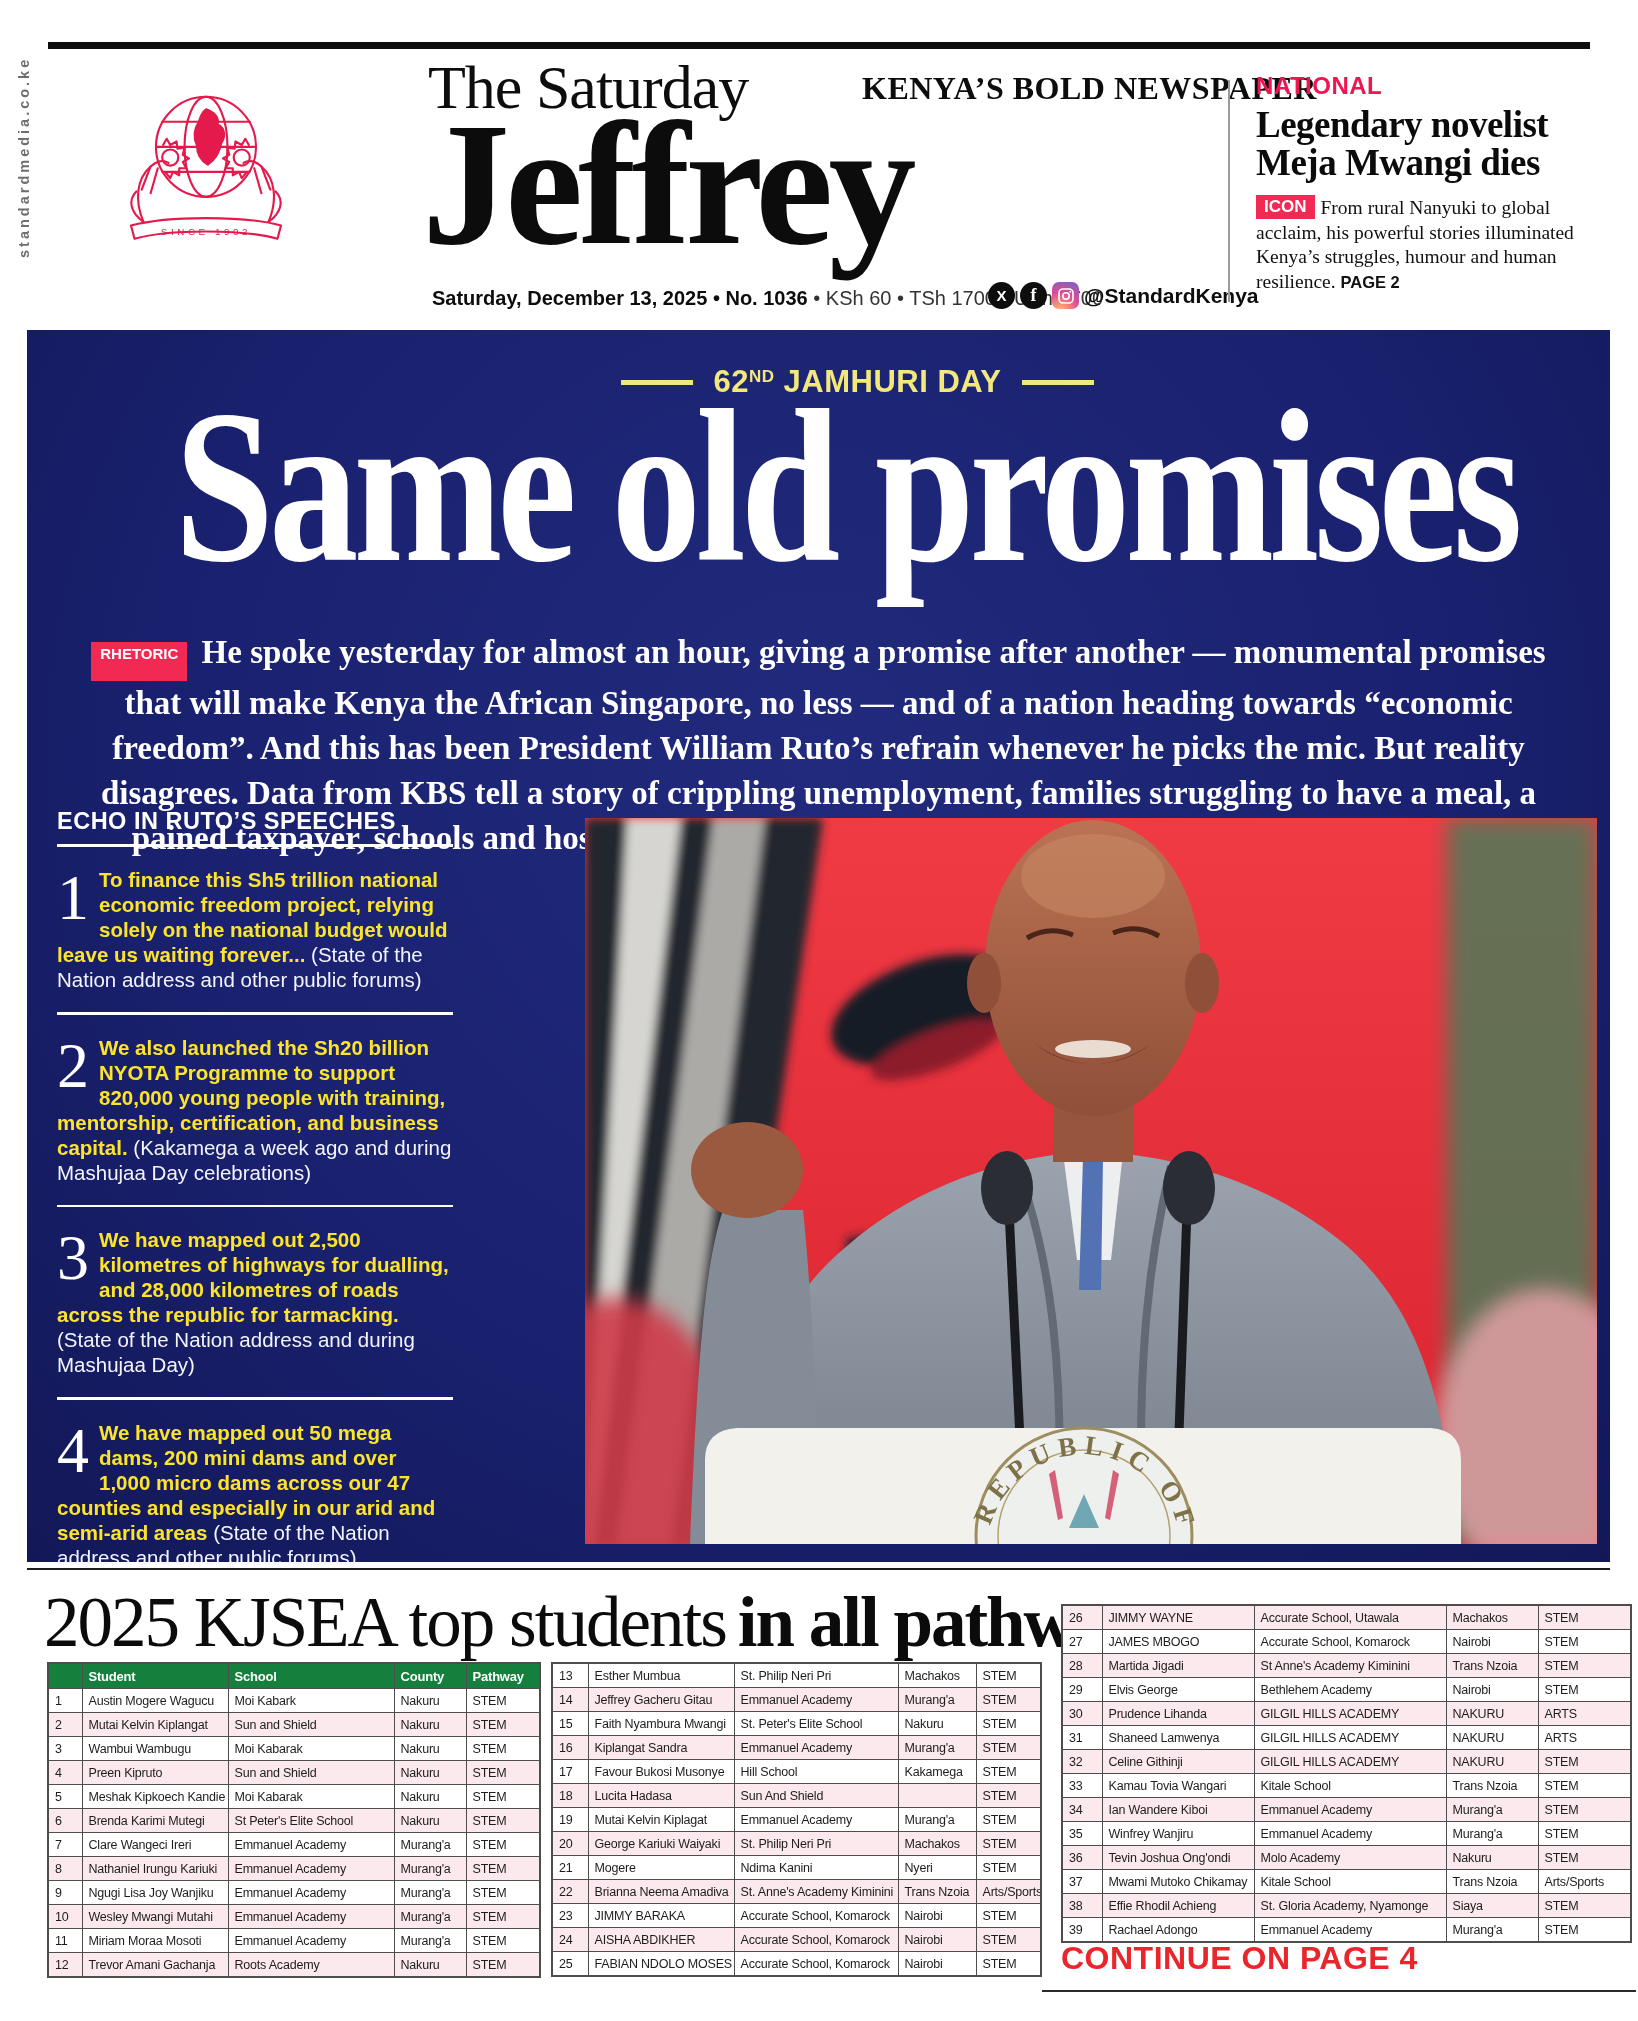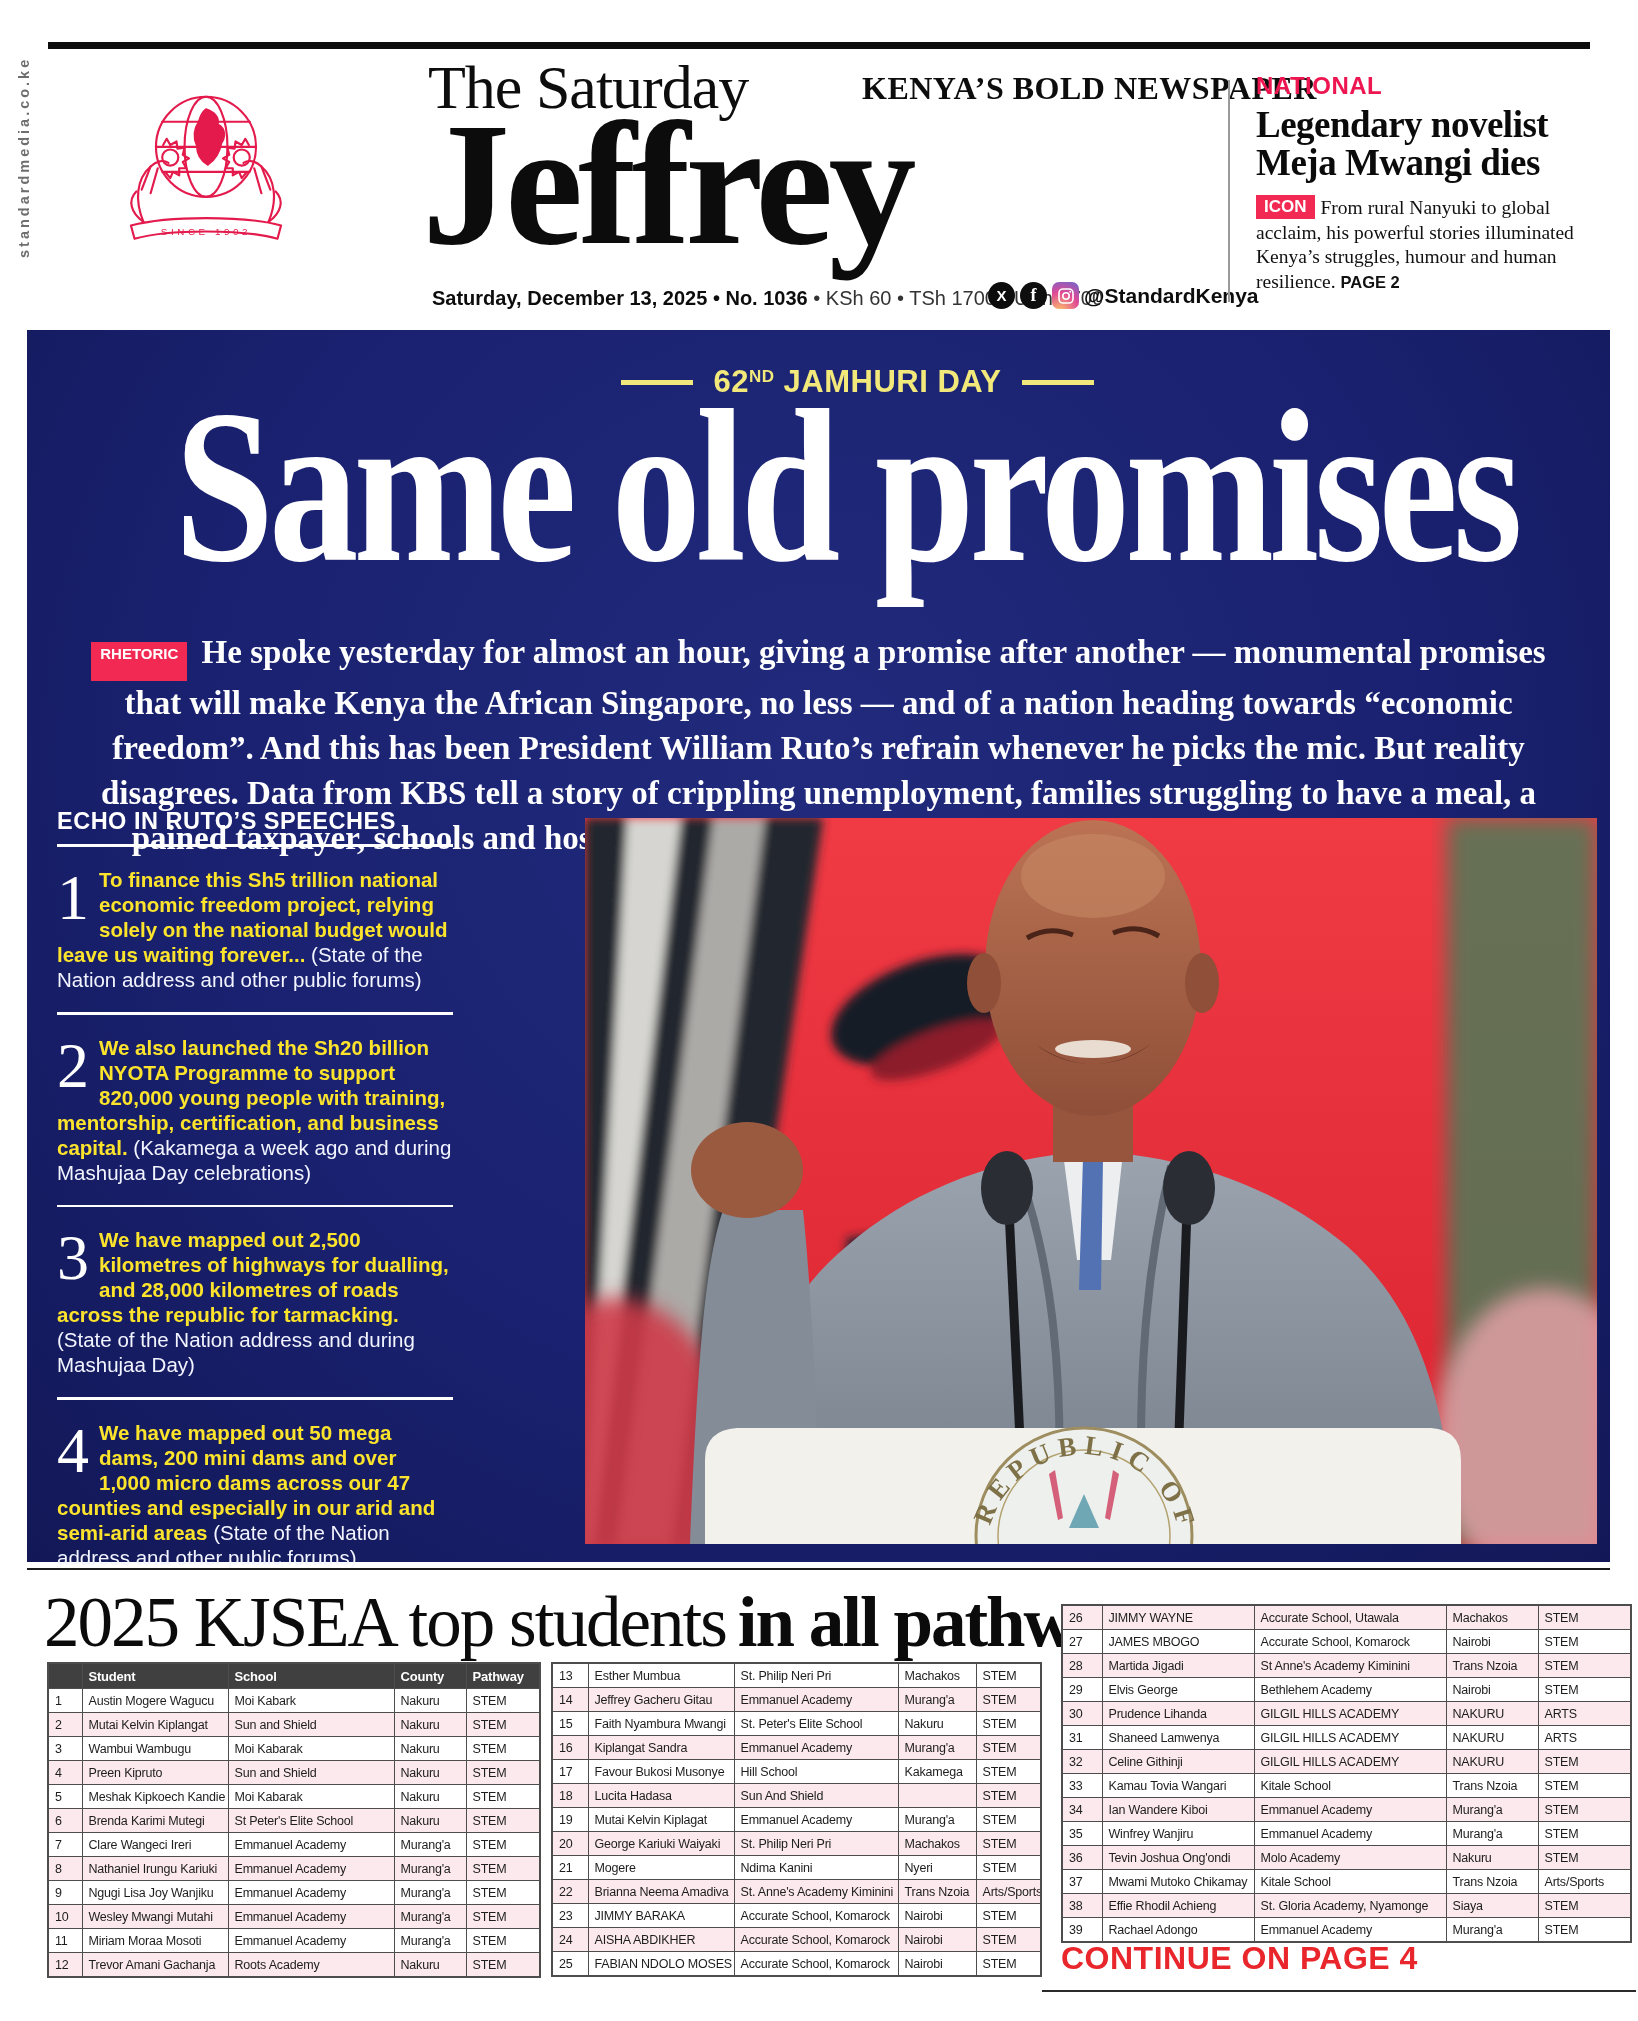--- a/index.html
+++ b/index.html
@@ -70,21 +70,21 @@
   
   .sec-rule{left:27px;top:1568px;width:1583px;height:2px;background:#1c1c1c;}
   .res-title{left:44px;top:1582px;font-family:"Liberation Serif",serif;font-size:71px;
              letter-spacing:-2px;color:#0b0b0b;white-space:nowrap;}
   .res-title b{margin-left:12px;}
   table.res{border-collapse:collapse;table-layout:fixed;background:#fff;}
   table.res, table.res td, table.res th{border:1px solid #4d4d4d;}
   table.res{border-width:2px;}
   table.res td, table.res th{padding:2px 6px;font-size:12.5px;letter-spacing:-.2px;
              color:#1d1d1d;overflow:hidden;white-space:nowrap;}
-  table.res th{background:#404040;color:#fff;text-align:left;font-size:13px;height:20px;}
+  table.res th{background:#15803d;color:#fff;text-align:left;font-size:13px;height:20px;}
   table.res td{height:19px;}
   tr.alt td{background:#fbe9ed;}
   .t-left{left:47px;top:1662px;width:492px;}
   .t-mid{left:551px;top:1662px;width:489px;}
   .t-right{left:1061px;top:1604px;width:569px;}
   .t-right td{height:20px;}
   .continue{left:1061px;top:1940px;color:#e8262b;font-weight:bold;font-size:32px;letter-spacing:.5px;}
   .br-rule{left:1042px;top:1990px;width:594px;height:2px;background:#2a2a2a;}
 </style>
 </head>

